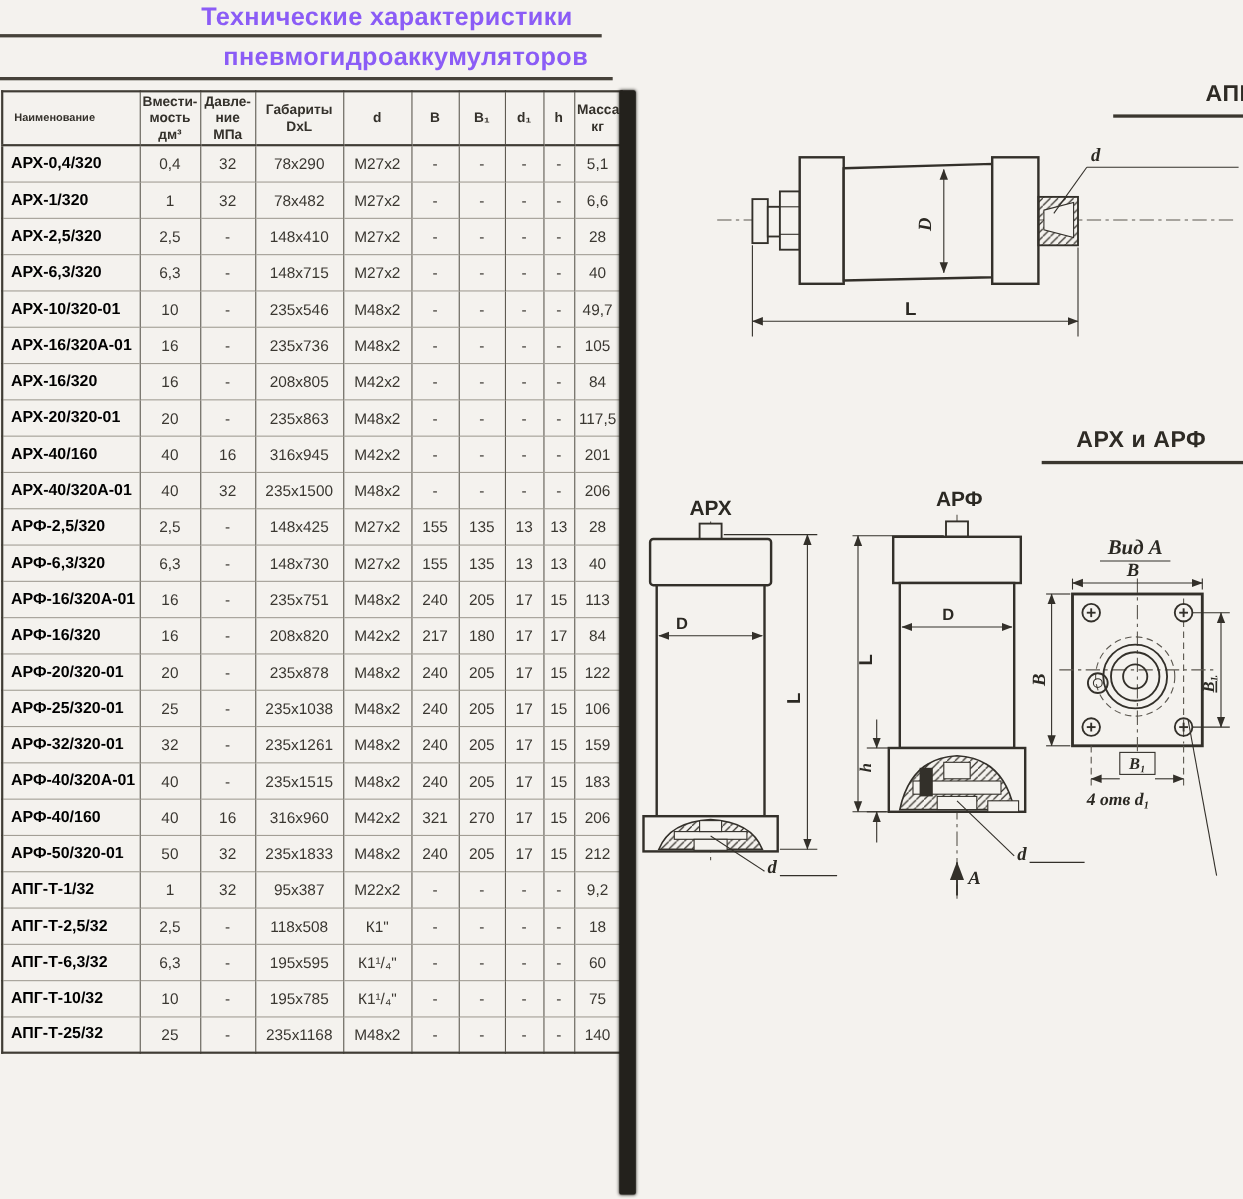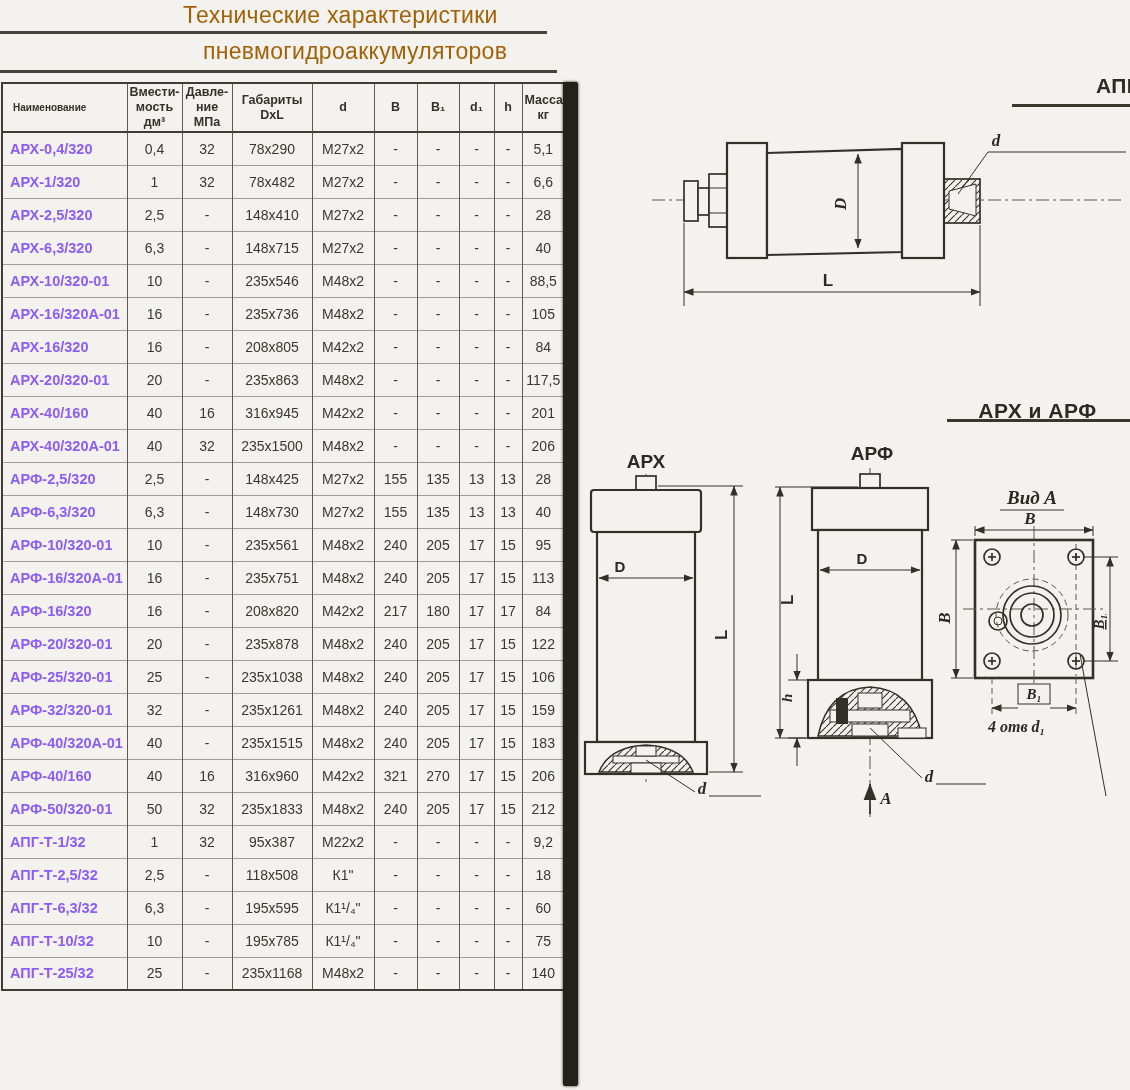--- a/index.html
+++ b/index.html
@@ -4,21 +4,21 @@
 <style>
   html,body{margin:0;padding:0;}
   body{
     width:1130px;height:1090px;position:relative;overflow:hidden;
     background:#f4f2ee;
     font-family:"Liberation Sans", sans-serif;
     color:#28261f;
   }
   .abs{position:absolute;}
   
-  .title-line{font-weight:400;font-size:23px;letter-spacing:.3px;color:#a16207;white-space:nowrap;}
+  .title-line{font-weight:700;font-size:23px;letter-spacing:.3px;color:#8b5cf6;white-space:nowrap;}
   .rule{background:#46423a;height:3px;}
   
   .sec-head{font-weight:700;font-size:21px;letter-spacing:.5px;color:#2e2b25;text-align:center;white-space:nowrap;}
   .sec-rule{background:#3a372f;height:3px;}
   
   table.spec{
     border-collapse:collapse;table-layout:fixed;width:563px;
     border:2px solid #403c35;background:transparent;
   }
   table.spec th{
@@ -26,21 +26,21 @@
     text-align:center;vertical-align:middle;white-space:pre-line;
     border-left:1px solid #5f5b53;border-bottom:2px solid #403c35;
     height:46px;padding:1px 2px;box-sizing:border-box;
   }
   table.spec th:first-child{border-left:none;text-align:left;padding-left:10px;font-size:10px;}
   table.spec td{
     font-size:14px;color:#3a3731;text-align:center;vertical-align:middle;
     border-left:1px solid #5f5b53;border-top:1px solid #a29e95;
     height:33px;padding:0 2px;box-sizing:border-box;overflow:hidden;white-space:nowrap;
   }
-  table.spec td:first-child{border-left:none;text-align:left;padding-left:7px;font-weight:700;font-size:14.5px;color:#8b5cf6;}
+  table.spec td:first-child{border-left:none;text-align:left;padding-left:7px;font-weight:700;font-size:14.5px;color:#000000;}
   table.spec tbody tr:first-child td{border-top:none;}
   
   .band{background:#23211c;border-radius:2px;box-shadow:0 0 3px #23211c;}
   
   svg{overflow:visible;}
   .ln{stroke:#33302a;fill:none;}
   .thick{stroke-width:2.2;}
   .med{stroke-width:1.7;}
   .thin{stroke-width:1;}
   .cl{stroke:#5a564e;stroke-width:1;stroke-dasharray:13 4 3 4;fill:none;}
@@ -144,21 +144,21 @@
       <tr>
         <td>АРХ-10/320-01</td>
         <td>10</td>
         <td>-</td>
         <td>235x546</td>
         <td>M48x2</td>
         <td>-</td>
         <td>-</td>
         <td>-</td>
         <td>-</td>
-        <td>88,5</td>
+        <td>49,7</td>
       </tr>
       <tr>
         <td>АРХ-16/320А-01</td>
         <td>16</td>
         <td>-</td>
         <td>235x736</td>
         <td>M48x2</td>
         <td>-</td>
         <td>-</td>
         <td>-</td>
@@ -231,32 +231,20 @@
         <td>-</td>
         <td>148x730</td>
         <td>M27x2</td>
         <td>155</td>
         <td>135</td>
         <td>13</td>
         <td>13</td>
         <td>40</td>
       </tr>
       <tr>
-        <td>АРФ-10/320-01</td>
-        <td>10</td>
-        <td>-</td>
-        <td>235x561</td>
-        <td>M48x2</td>
-        <td>240</td>
-        <td>205</td>
-        <td>17</td>
-        <td>15</td>
-        <td>95</td>
-      </tr>
-      <tr>
         <td>АРФ-16/320А-01</td>
         <td>16</td>
         <td>-</td>
         <td>235x751</td>
         <td>M48x2</td>
         <td>240</td>
         <td>205</td>
         <td>17</td>
         <td>15</td>
         <td>113</td>
@@ -406,21 +394,21 @@
         <td>140</td>
       </tr>
     </tbody>
 </table>
 
 <div class="abs band" style="left:563px;top:82px;width:15px;height:1004px;"></div>
 
 <div class="abs sec-head" style="left:1068px;top:74px;width:120px;">АПГ-Т</div>
 <div class="abs sec-rule" style="left:1012px;top:104px;width:118px;"></div>
 
-<div class="abs sec-head" style="left:945px;top:399px;width:185px;">АРХ и АРФ</div>
+<div class="abs sec-head" style="left:945px;top:388px;width:185px;">АРХ и АРФ</div>
 <div class="abs sec-rule" style="left:947px;top:419px;width:183px;"></div>
 
 <svg class="abs" style="left:640px;top:110px;" width="490" height="210" viewBox="0 0 490 210">
   <defs>
     <pattern id="hx1" patternUnits="userSpaceOnUse" width="7" height="7">
       <path d="M0,7 L7,0" stroke="#33302a" stroke-width="1.1"></path>
     </pattern>
     <marker id="ar1" viewBox="0 0 10 10" refX="9.5" refY="5" markerWidth="10" markerHeight="10" orient="auto-start-reverse">
       <path d="M0,1.2 L10,5 L0,8.8 z" fill="#33302a"></path>
     </marker>

